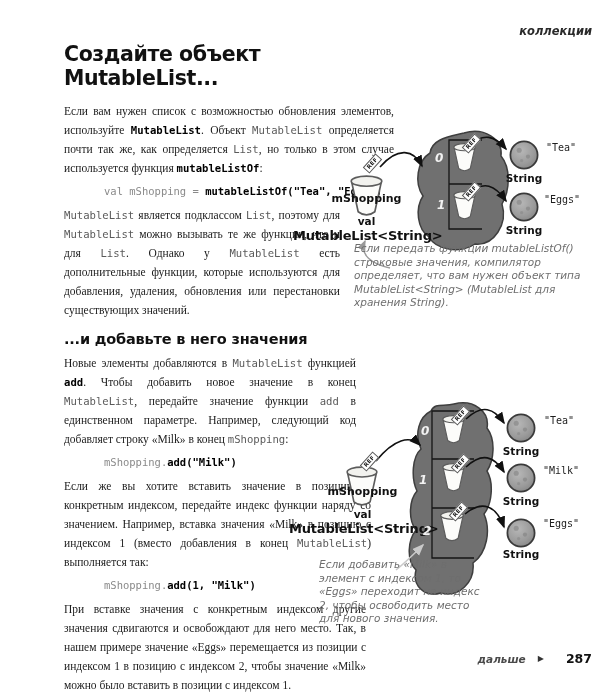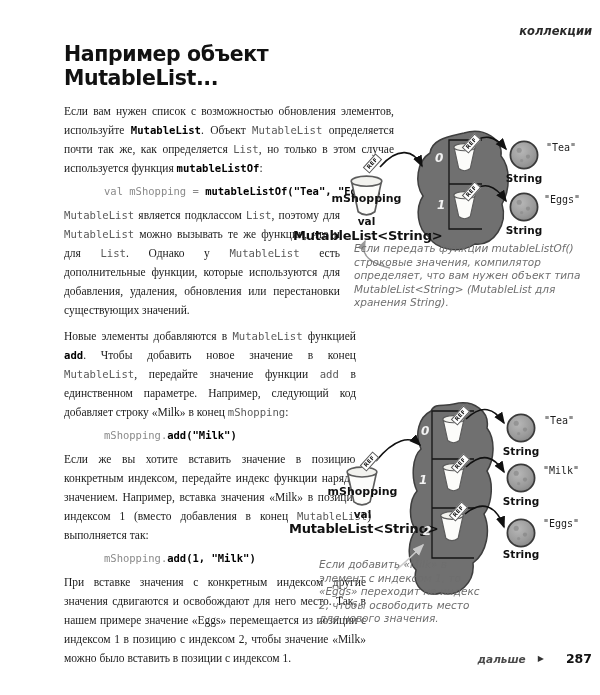--- a/index.html
+++ b/index.html
@@ -35,24 +35,25 @@
   svg.gfx{position:absolute;left:0;top:0;pointer-events:none;}
 </style>
 </head>
 <body>
 
 <div class="page">
 
   <div class="hdr">коллекции</div>
 
   <div class="flow">
-    <h1 class="title">Например объект MutableList...</h1>
+    <h1 class="title">Создайте объект MutableList...</h1>
     <p class="para w330"><span>Если вам нужен список с возможностью обновления элементов, используйте </span><span class="cb">MutableList</span><span>. Объект </span><span class="cm">MutableList</span><span> определяется почти так же, как определяется </span><span class="cm">List</span><span>, но только в этом случае используется функция </span><span class="cb">mutableListOf</span><span>:</span></p>
     <div class="codeline"><span class="g">val mShopping = </span><span class="b">mutableListOf("Tea", "Eggs")</span></div>
     <p class="para w276"><span class="cm">MutableList</span><span> является подклассом </span><span class="cm">List</span><span>, поэтому для </span><span class="cm">MutableList</span><span> можно вызывать те же функции, что и для </span><span class="cm">List</span><span>. Однако у </span><span class="cm">MutableList</span><span> есть дополнительные функции, которые используются для добавления, удаления, обновления или перестановки существующих значений.</span></p>
+    <h2 class="h2">...и добавьте в него значения</h2>
     <p class="para w292"><span>Новые элементы добавляются в </span><span class="cm">MutableList</span><span> функцией </span><span class="cb">add</span><span>. Чтобы добавить новое значение в конец </span><span class="cm">MutableList</span><span>, передайте значение функции </span><span class="cm">add</span><span> в единственном параметре. Например, следующий код добавляет строку «Milk» в конец </span><span class="cm">mShopping</span><span>:</span></p>
     <div class="codeline"><span class="g">mShopping.</span><span class="b">add("Milk")</span></div>
     <p class="para w307"><span>Если же вы хотите вставить значение в позицию с конкретным индексом, передайте индекс функции наряду со значением. Например, вставка значения «Milk» в позицию с индексом 1 (вместо добавления в конец </span><span class="cm">MutableList</span><span>) выполняется так:</span></p>
     <div class="codeline"><span class="g">mShopping.</span><span class="b">add(1, "Milk")</span></div>
     <p class="para w302"><span>При вставке значения с конкретным индексом другие значения сдвигаются и освобождают для него место. Так, в нашем примере значение «Eggs» перемещается из позиции с индексом 1 в позицию с индексом 2, чтобы значение «Milk» можно было вставить в позиции с индексом 1.</span></p>
   </div>
 
   <svg class="gfx" width="600" height="695" viewBox="0 0 600 695">
     <defs>
       <radialGradient id="bg" cx="40%" cy="35%" r="75%">

